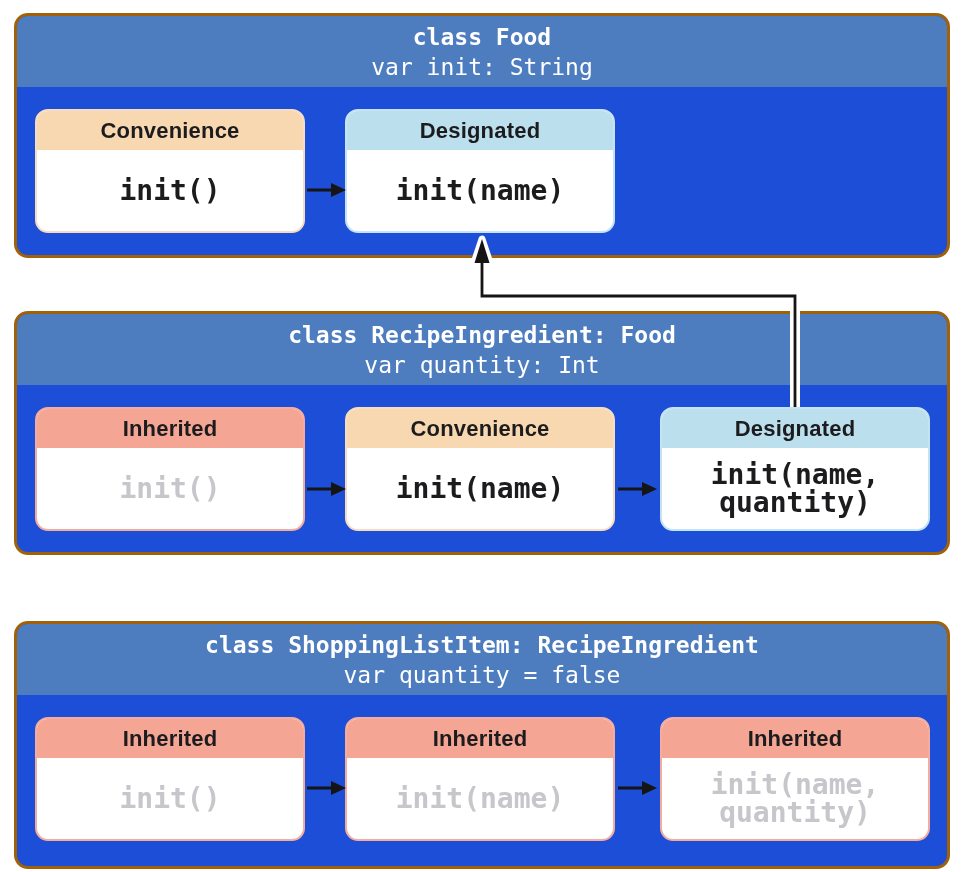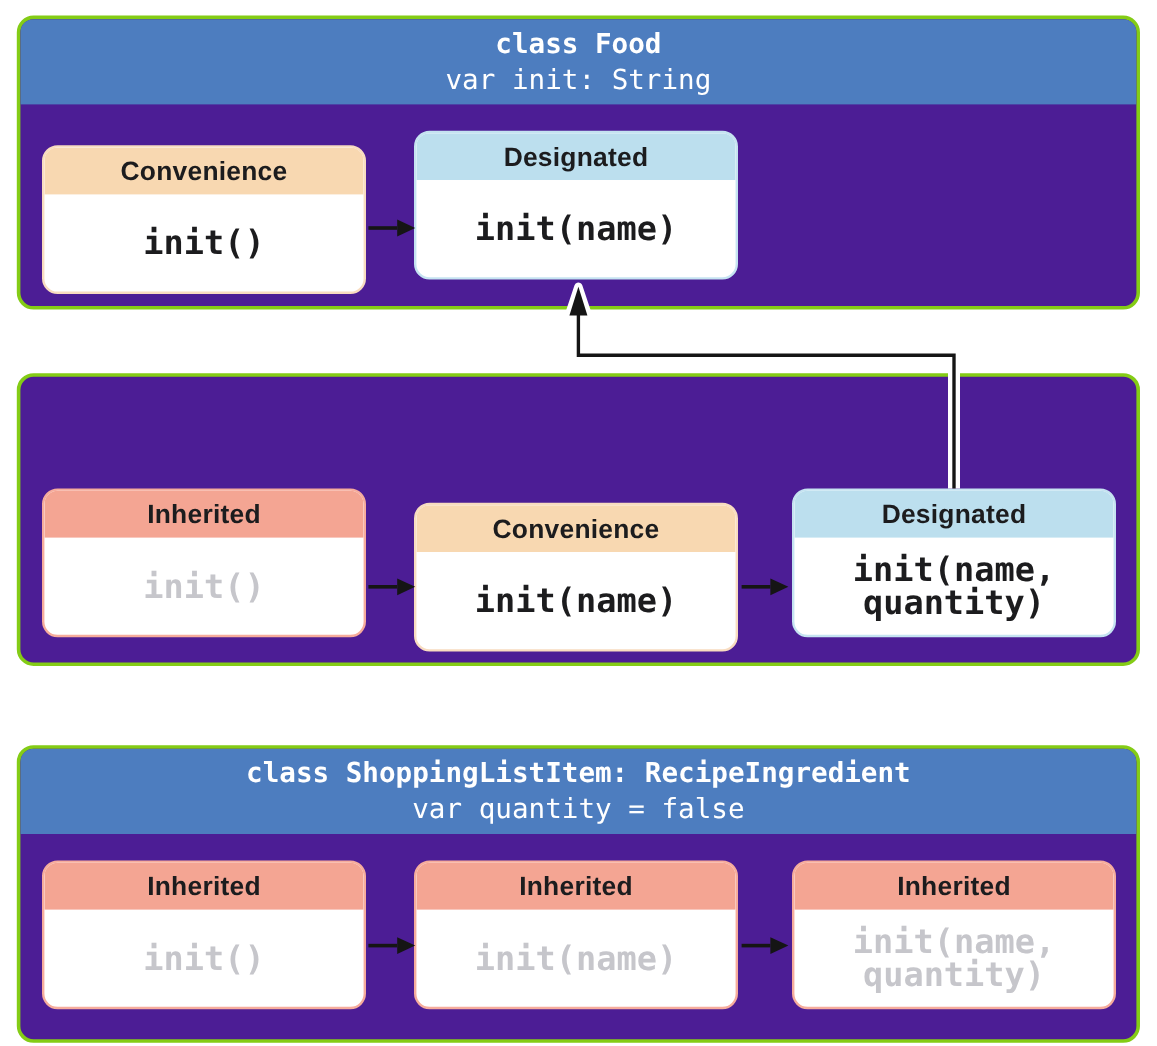--- a/index.html
+++ b/index.html
@@ -3,21 +3,21 @@
 <meta charset="utf-8">
 <style>
   html,body { margin:0; padding:0; background:#ffffff; }
   .stage {
     position:relative; width:964px; height:872px; background:#ffffff;
     font-family:"Liberation Sans", sans-serif; overflow:hidden;
   }
   
   .class-box {
     position:absolute; left:14px; width:936px; box-sizing:border-box;
-    background:#4c1d95; border:3px solid #84cc16; border-radius:14px;
+    background:#1d4ed8; border:3px solid #a16207; border-radius:14px;
     overflow:hidden;
   }
   #box-0 { top:13px;  height:245px; }
   #box-1 { top:311px; height:244px; }
   #box-2 { top:621px; height:248px; }
   .box-header {
     height:71px; background:#4d7dbf; color:#ffffff;
     display:flex; flex-direction:column; align-items:center; justify-content:center;
     font-family:"DejaVu Sans Mono", monospace; text-align:center;
   }
@@ -32,21 +32,21 @@
   .c0 { left:18px; }  .c1 { left:328px; }  .c2 { left:643px; }
   .card-hdr {
     flex:0 0 39px; display:flex; align-items:center; justify-content:center;
     font-size:22px; font-weight:bold; color:#1c1c1e; letter-spacing:0.2px;
   }
   .card-code {
     flex:1 1 auto; display:flex; align-items:center; justify-content:center;
     font-family:"DejaVu Sans Mono", monospace; font-size:28px; line-height:28px;
     color:#1c1c1e; white-space:pre-line; text-align:center;font-weight:bold;
   }
-  .t-convenience { border-color:#f8dcc0;margin-top:12px; }
+  .t-convenience { border-color:#f8dcc0; }
   .t-convenience .card-hdr { background:#f8d8b1; }
   .t-designated  { border-color:#c5e3f1; }
   .t-designated .card-hdr  { background:#bcdfee; }
   .t-inherited   { border-color:#f6ac9c; }
   .t-inherited .card-hdr   { background:#f4a593; }
   .inherited .card-code { color:#c6c6cb; }
   
   .overlay { position:absolute; left:0; top:0; width:964px; height:872px; pointer-events:none; }
 </style>
 </head>
@@ -63,20 +63,24 @@
       <div class="card-hdr">Convenience</div>
       <div class="card-code">init()</div>
     </div>
     <div class="card c1 t-designated">
       <div class="card-hdr">Designated</div>
       <div class="card-code">init(name)</div>
     </div>
   </div>
 
   <div class="class-box" id="box-1">
+    <div class="box-header">
+      <div class="box-title">class RecipeIngredient: Food</div>
+      <div class="box-subtitle">var quantity: Int</div>
+    </div>
     <div class="card c0 t-inherited inherited">
       <div class="card-hdr">Inherited</div>
       <div class="card-code">init()</div>
     </div>
     <div class="card c1 t-convenience">
       <div class="card-hdr">Convenience</div>
       <div class="card-code">init(name)</div>
     </div>
     <div class="card c2 t-designated">
       <div class="card-hdr">Designated</div>

